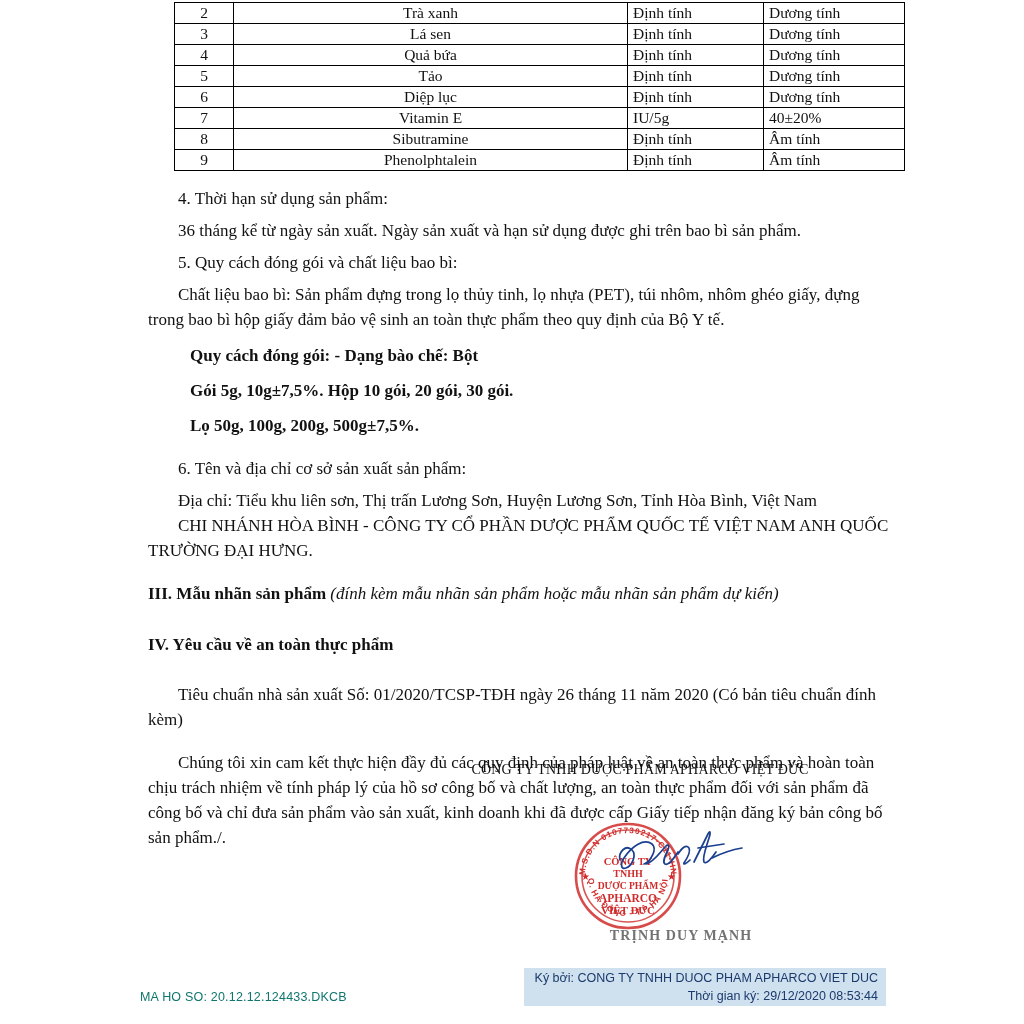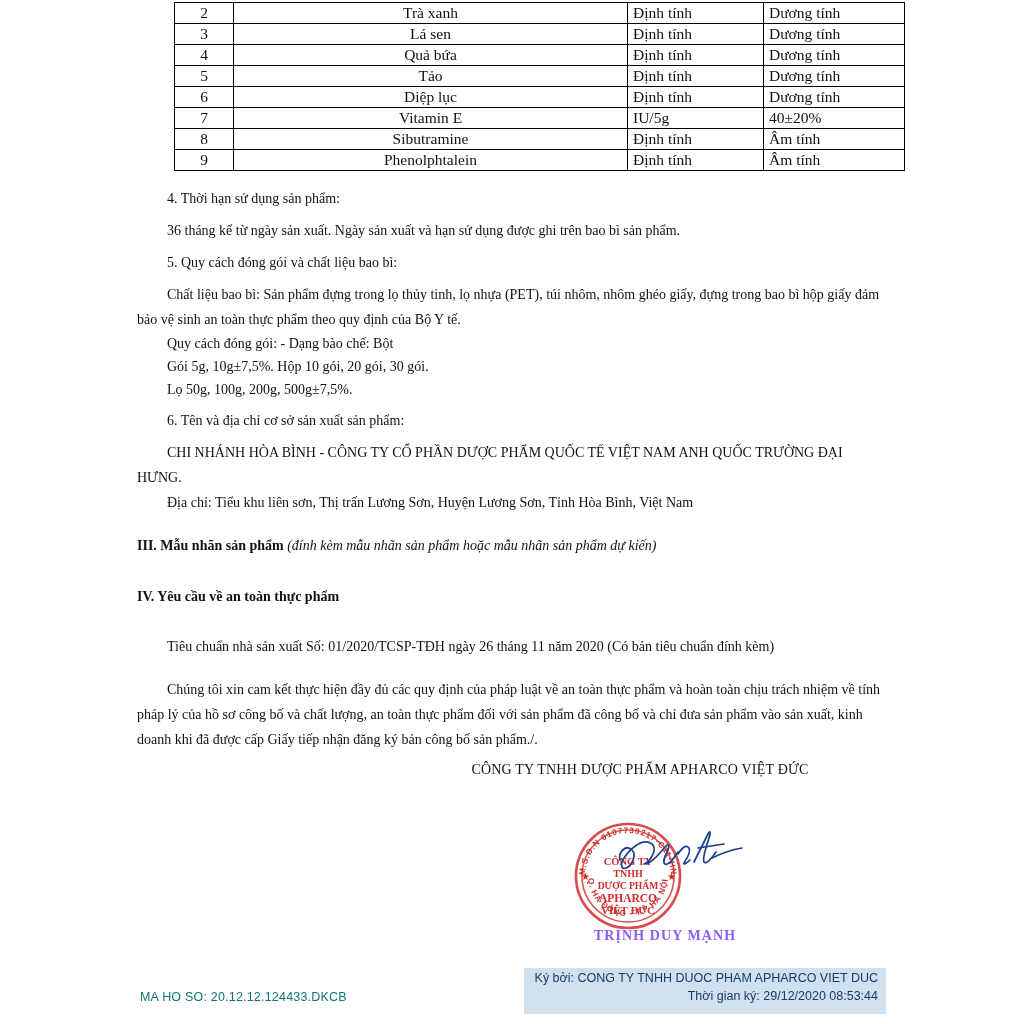--- a/index.html
+++ b/index.html
@@ -41,68 +41,68 @@
     overflow: hidden;
   }
   .col-no     { width: 48px;  text-align: center; }
   .col-name   { width: 383px; text-align: center; }
   .col-unit   { width: 125px; text-align: left; }
   .col-result { width: 130px; text-align: left; }
 
   
   .body-text {
     position: absolute;
-    left: 137px;
+    left: 148px;
     width: 745px;
-    font-size: 14px;
+    font-size: 17px;
     line-height: 25px;
   }
   p.para {
     margin: 0;
     text-align: left;
   }
   p.indent { text-indent: 30px; }
   .heading {
     font-weight: bold;
     margin: 0;
   }
   .heading .note {
     font-weight: normal;
     font-style: italic;
   }
   .gap-sm { height: 7px; }
   .gap-md { height: 18px; }
   .gap-lg { height: 26px; }
 
-  .block-tight p { margin: 0; line-height: 23px; }
+  .block-tight p { margin: 12px; line-height: 23px; font-weight: bold; }
 
   
   .sign-area {
     position: absolute;
     left: 400px;
     top: 757px;
     width: 480px;
     text-align: center;
     font-size: 17px;
     line-height: 25px;
   }
   .sign-company {
     font-size: 14px;
     letter-spacing: 0.2px;
   }
   .signer-name {
     position: absolute;
-    left: 540px;
+    left: 556px;
     top: 928px;
     width: 250px;
     text-align: center;
     font-weight: bold;
     font-size: 14px;
     letter-spacing: 1.1px;
-    color: #8b5cf6;
+    color: #737373;
   }
 
   
   .seal {
     position: absolute;
     left: 572px;
     top: 820px;
     width: 112px;
     height: 112px;
   }
@@ -116,21 +116,21 @@
     height: 80px;
     pointer-events: none;
   }
 
   
   .digi-sign {
     position: absolute;
     left: 524px;
     top: 968px;
     width: 362px;
-    height: 46px;
+    height: 38px;
     background: #cfe0ef;
     font-family: "Liberation Sans", "DejaVu Sans", sans-serif;
     font-size: 12.5px;
     line-height: 18px;
     color: #1b3a6b;
     box-sizing: border-box;
     padding: 1px 8px 0 0;
     text-align: right;
   }
   .digi-sign div { white-space: nowrap; }
@@ -213,22 +213,22 @@
     <div class="gap-sm"></div>
     <p class="para indent">Chất liệu bao bì: Sản phẩm đựng trong lọ thủy tinh, lọ nhựa (PET), túi nhôm, nhôm ghéo giấy, đựng trong bao bì hộp giấy đảm bảo vệ sinh an toàn thực phẩm theo quy định của Bộ Y tế.</p>
     <div class="block-tight">
       <p class="para indent">Quy cách đóng gói: - Dạng bào chế: Bột</p>
       <p class="para indent">Gói 5g, 10g±7,5%. Hộp 10 gói, 20 gói, 30 gói.</p>
       <p class="para indent">Lọ 50g, 100g, 200g, 500g±7,5%.</p>
     </div>
     <div class="gap-sm"></div>
     <p class="para indent">6. Tên và địa chỉ cơ sở sản xuất sản phẩm:</p>
     <div class="gap-sm"></div>
+    <p class="para indent">Địa chỉ: Tiểu khu liên sơn, Thị trấn Lương Sơn, Huyện Lương Sơn, Tỉnh Hòa Bình, Việt Nam</p>
     <p class="para indent">CHI NHÁNH HÒA BÌNH - CÔNG TY CỔ PHẦN DƯỢC PHẨM QUỐC TẾ VIỆT NAM ANH QUỐC TRƯỜNG ĐẠI HƯNG.</p>
-    <p class="para indent">Địa chỉ: Tiểu khu liên sơn, Thị trấn Lương Sơn, Huyện Lương Sơn, Tỉnh Hòa Bình, Việt Nam</p>
 
     <div class="gap-md"></div>
     <p class="heading">
       <span>III. Mẫu nhãn sản phẩm</span>
       <span class="note">(đính kèm mẫu nhãn sản phẩm hoặc mẫu nhãn sản phẩm dự kiến)</span>
     </p>
 
     <div class="gap-lg"></div>
     <p class="heading">IV. Yêu cầu về an toàn thực phẩm</p>
 

